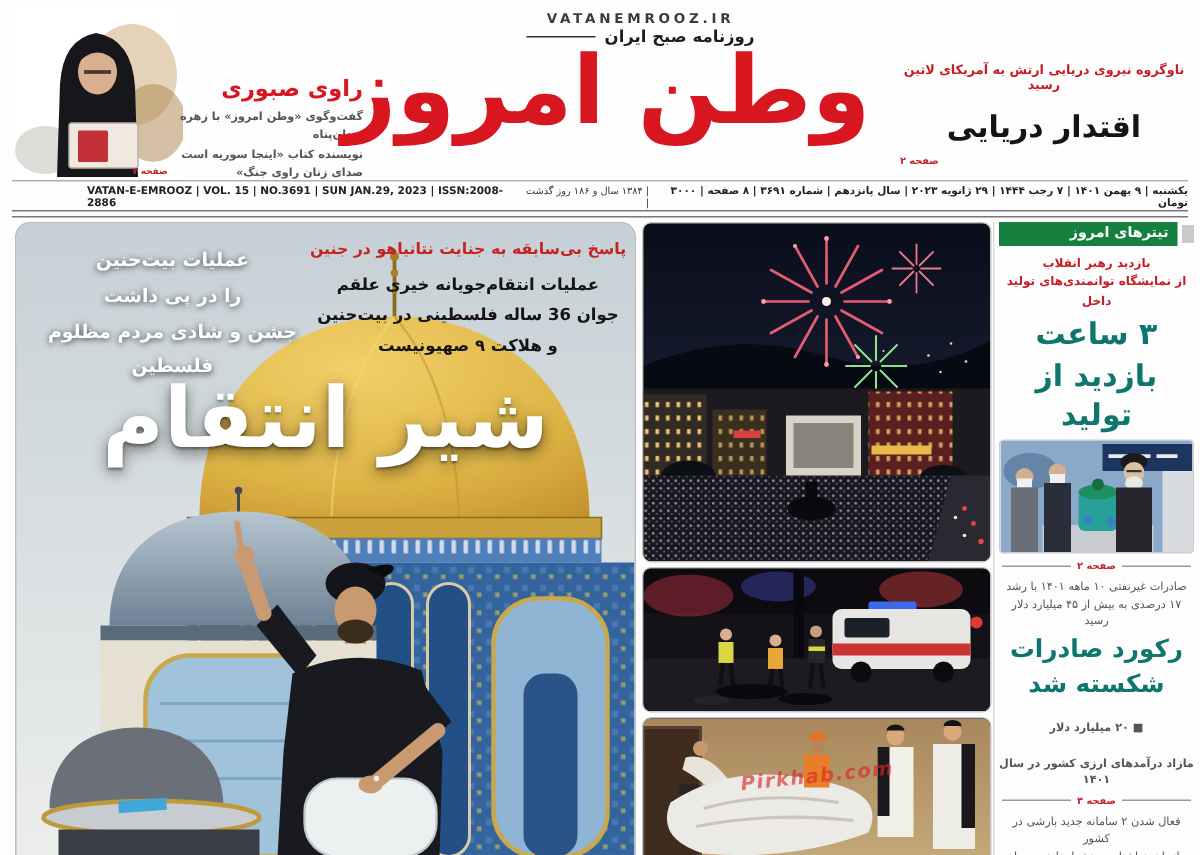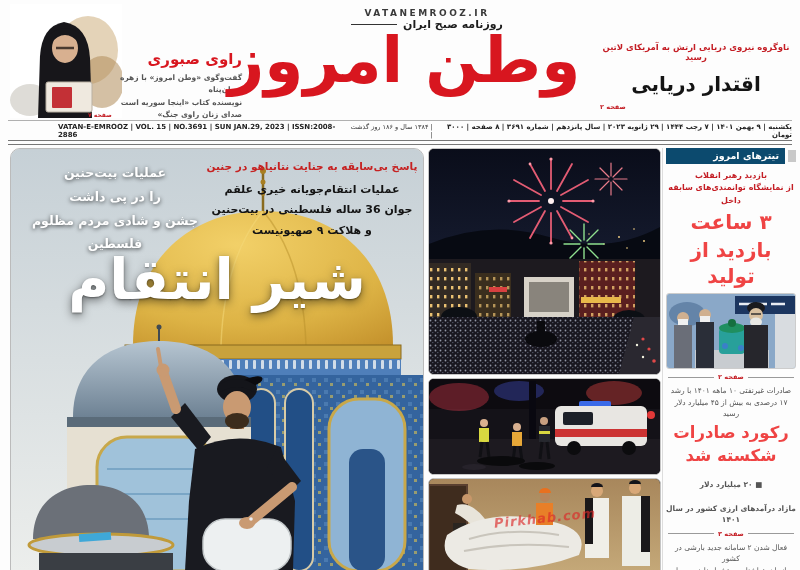--- a/index.html
+++ b/index.html
@@ -44,26 +44,26 @@
   
   .mid-photo{position:absolute;left:428px;width:231px;border:1px solid #c5c5c5;border-radius:6px;
              overflow:hidden;background:#111;}
   .mid-photo svg{display:block;}
   .wm{position:absolute;left:50%;top:42%;transform:translate(-50%,-50%) rotate(-6deg);
       color:rgba(220,40,40,.65);font-size:13px;font-weight:bold;font-style:italic;letter-spacing:1px;}
   
   .col-sep{position:absolute;left:662px;top:148px;width:1px;height:422px;background:#ddd;}
   .titles-col{position:absolute;left:666px;top:148px;width:130px;direction:rtl;text-align:center;}
   .col-header-row{display:flex;align-items:center;gap:3px;margin-bottom:6px;}
-  .col-header{flex:1;background:#0c4a6e;color:#fff;font-size:9.5px;font-weight:bold;
+  .col-header{flex:1;background:#15803d;color:#fff;font-size:9.5px;font-weight:bold;
               padding:2px 6px 3px;text-align:right;}
   .col-header-bullet{width:8px;height:12px;background:#c9c9c9;}
   .col-kicker{color:#c41e25;font-size:8px;font-weight:bold;line-height:1.55;}
   .col-sub{color:#555;font-size:7.5px;font-weight:normal;line-height:1.55;}
-  .col-headline{font-weight:bold;color:#ef4444;line-height:1.3;margin:2px 0;}
+  .col-headline{font-weight:bold;color:#0f766e;line-height:1.3;margin:2px 0;}
   .h-lg{font-size:20px;}
   .h-md{font-size:16.5px;}
   .col-photo{width:128px;height:74px;border:1px solid #ccc;border-radius:3px;overflow:hidden;margin:4px auto 2px;}
   .col-bullet{color:#555;font-size:7.5px;font-weight:bold;line-height:1.55;margin-top:12px;}
   .col-divider{display:flex;align-items:center;gap:4px;margin:4px 2px;}
   .col-divider .ln{flex:1;height:1px;background:#9a9a9a;}
   .col-divider .pg{color:#c41e25;font-size:6.5px;font-weight:bold;}
 </style>
 </head>
 <body>
@@ -385,21 +385,21 @@
 
   <div class="col-sep"></div>
   <div class="titles-col">
     <div class="col-header-row">
       <span class="col-header-bullet"></span>
       <div class="col-header">تیترهای امروز</div>
     </div>
 
     <div>
       <div class="col-kicker">بازدید رهبر انقلاب</div>
-      <div class="col-kicker">از نمایشگاه توانمندی‌های سابقه داخل</div>
+      <div class="col-kicker">از نمایشگاه توانمندی‌های تولید داخل</div>
       <div class="col-headline h-lg">۳ ساعت</div>
       <div class="col-headline h-lg">بازدید از تولید</div>
       <div class="col-photo">
         <svg width="128" height="74" viewBox="0 0 128 74">
           <rect width="128" height="74" fill="#8aa8c8"></rect>
           <ellipse cx="20" cy="20" rx="18" ry="12" fill="#5a7aa0" opacity=".8"></ellipse>
           <rect x="68" y="2" width="60" height="18" fill="#1c3660"></rect>
           <path d="M72,10 h14 M90,10 h10 M104,10 h14" stroke="#e8ecf2" stroke-width="2.5"></path>
           <rect x="108" y="20" width="20" height="54" fill="#d8dce0"></rect>
           <rect x="28" y="56" width="74" height="18" fill="#c8ccd0"></rect>

